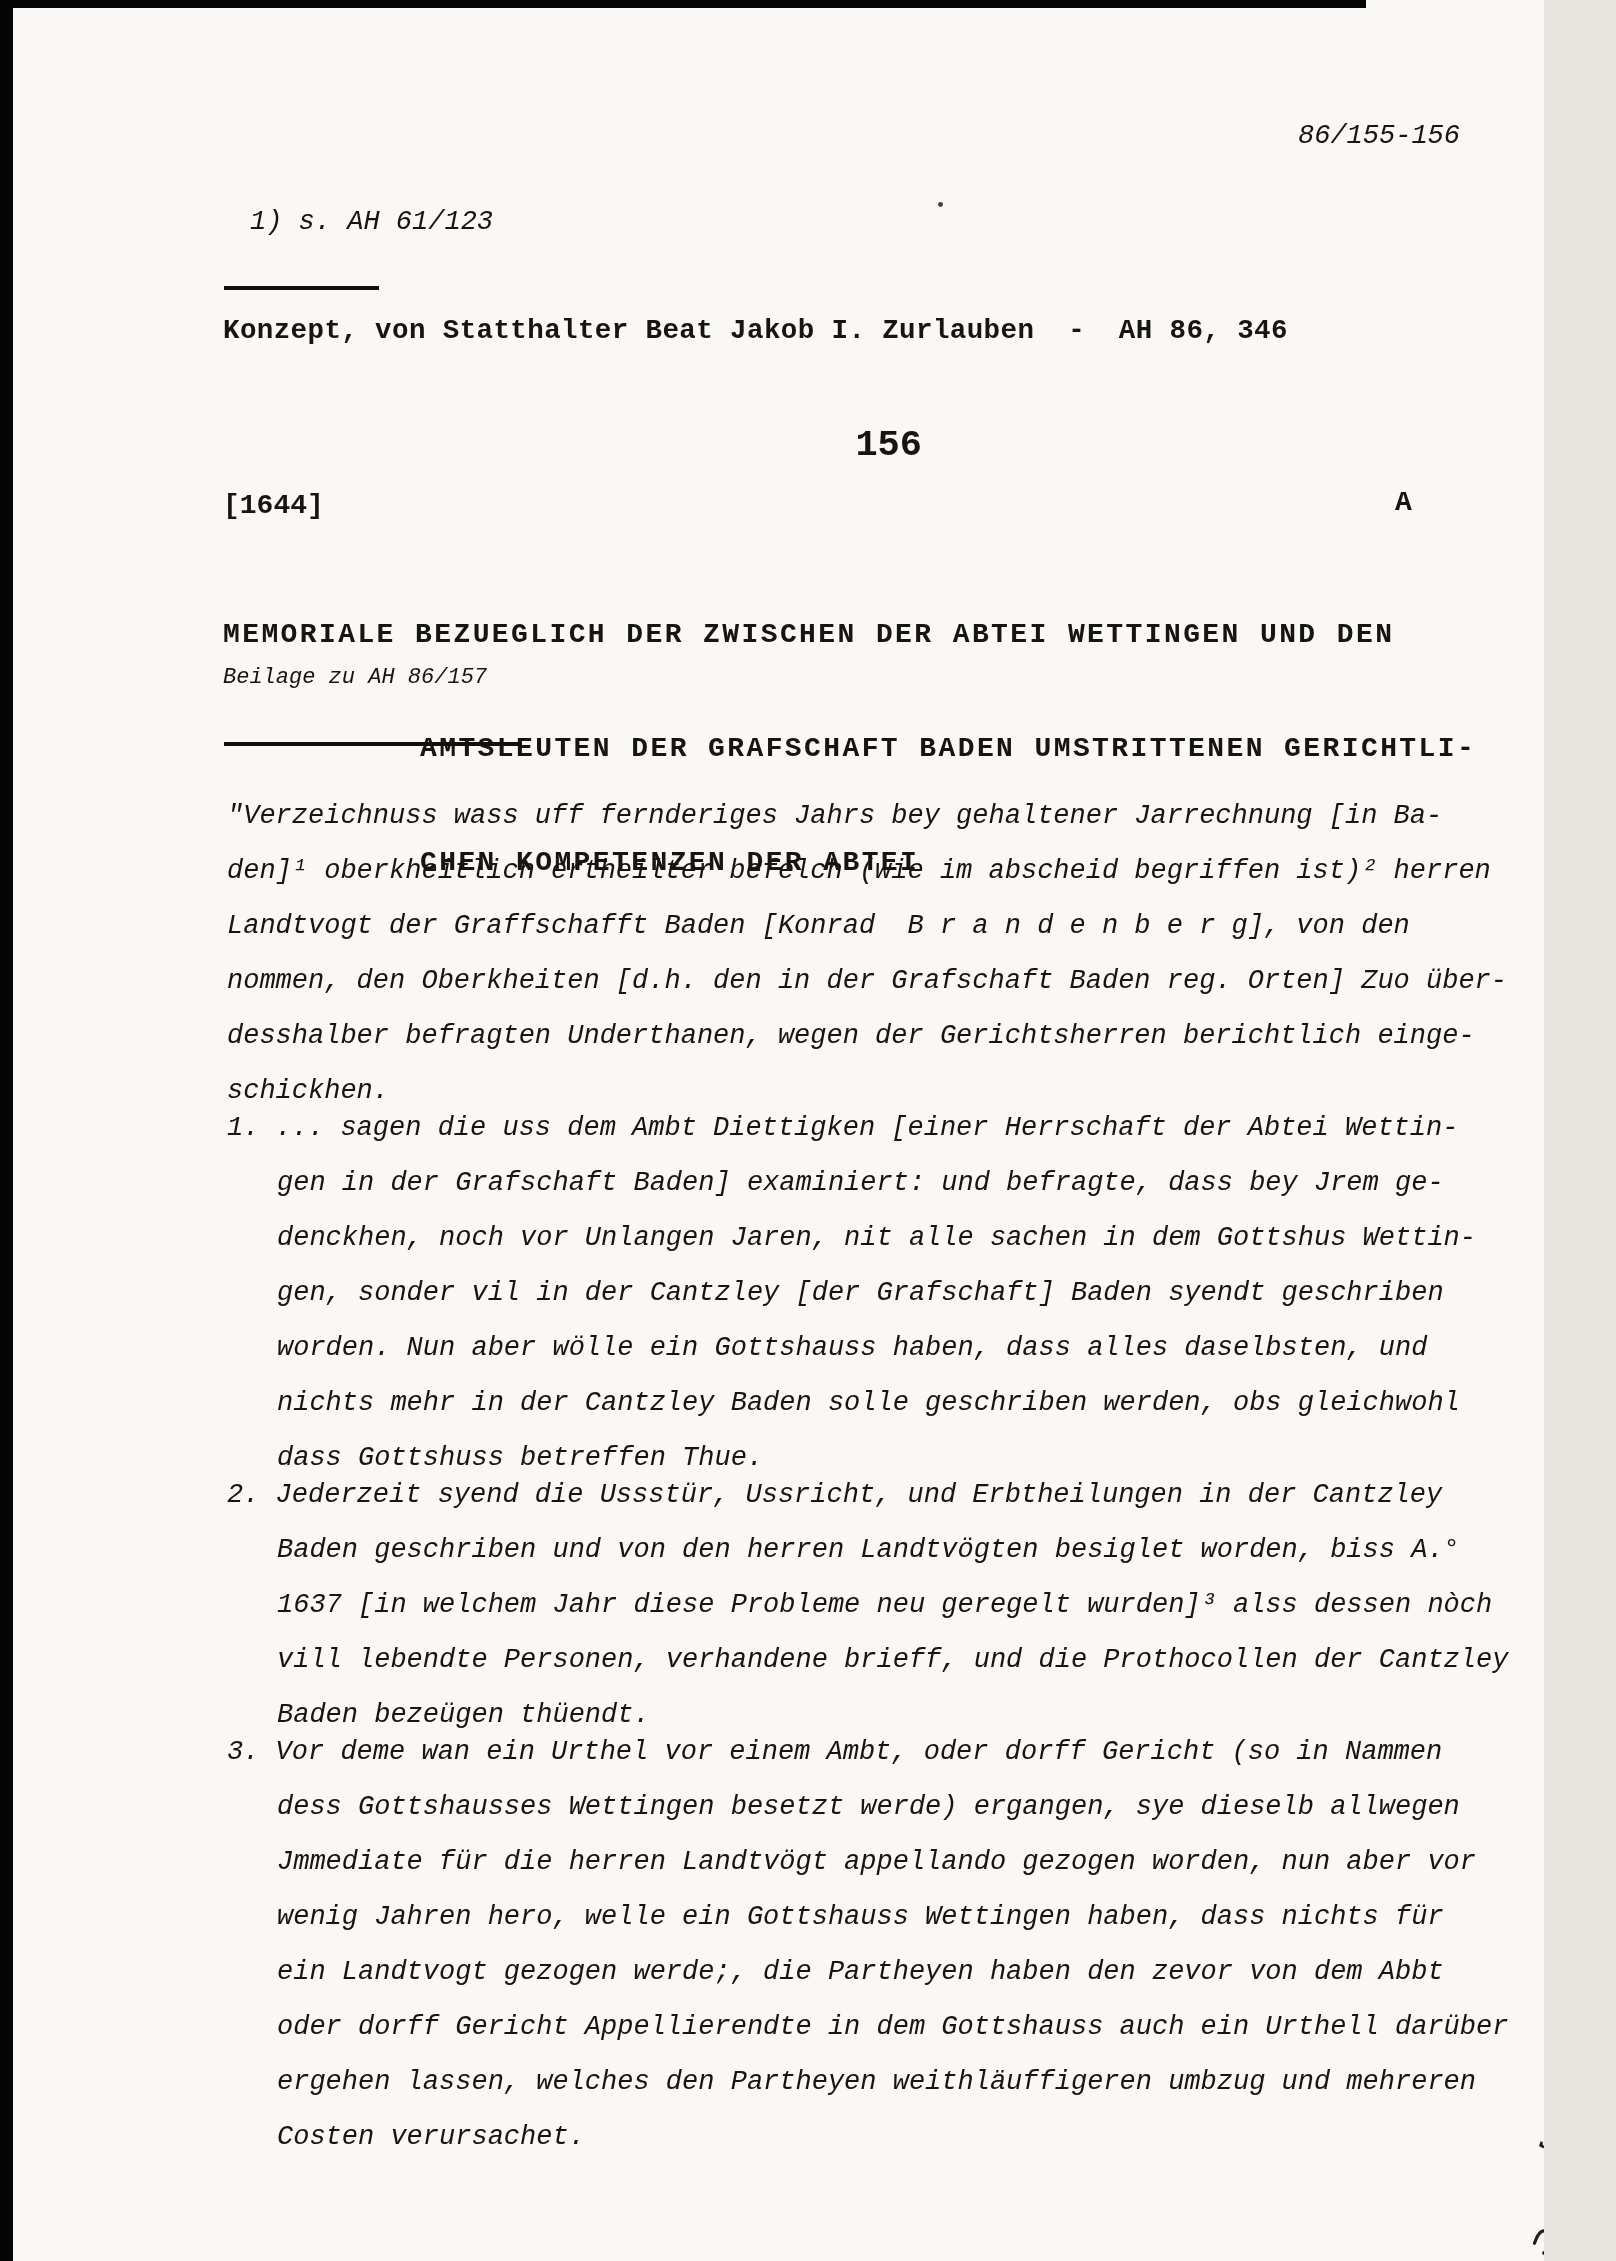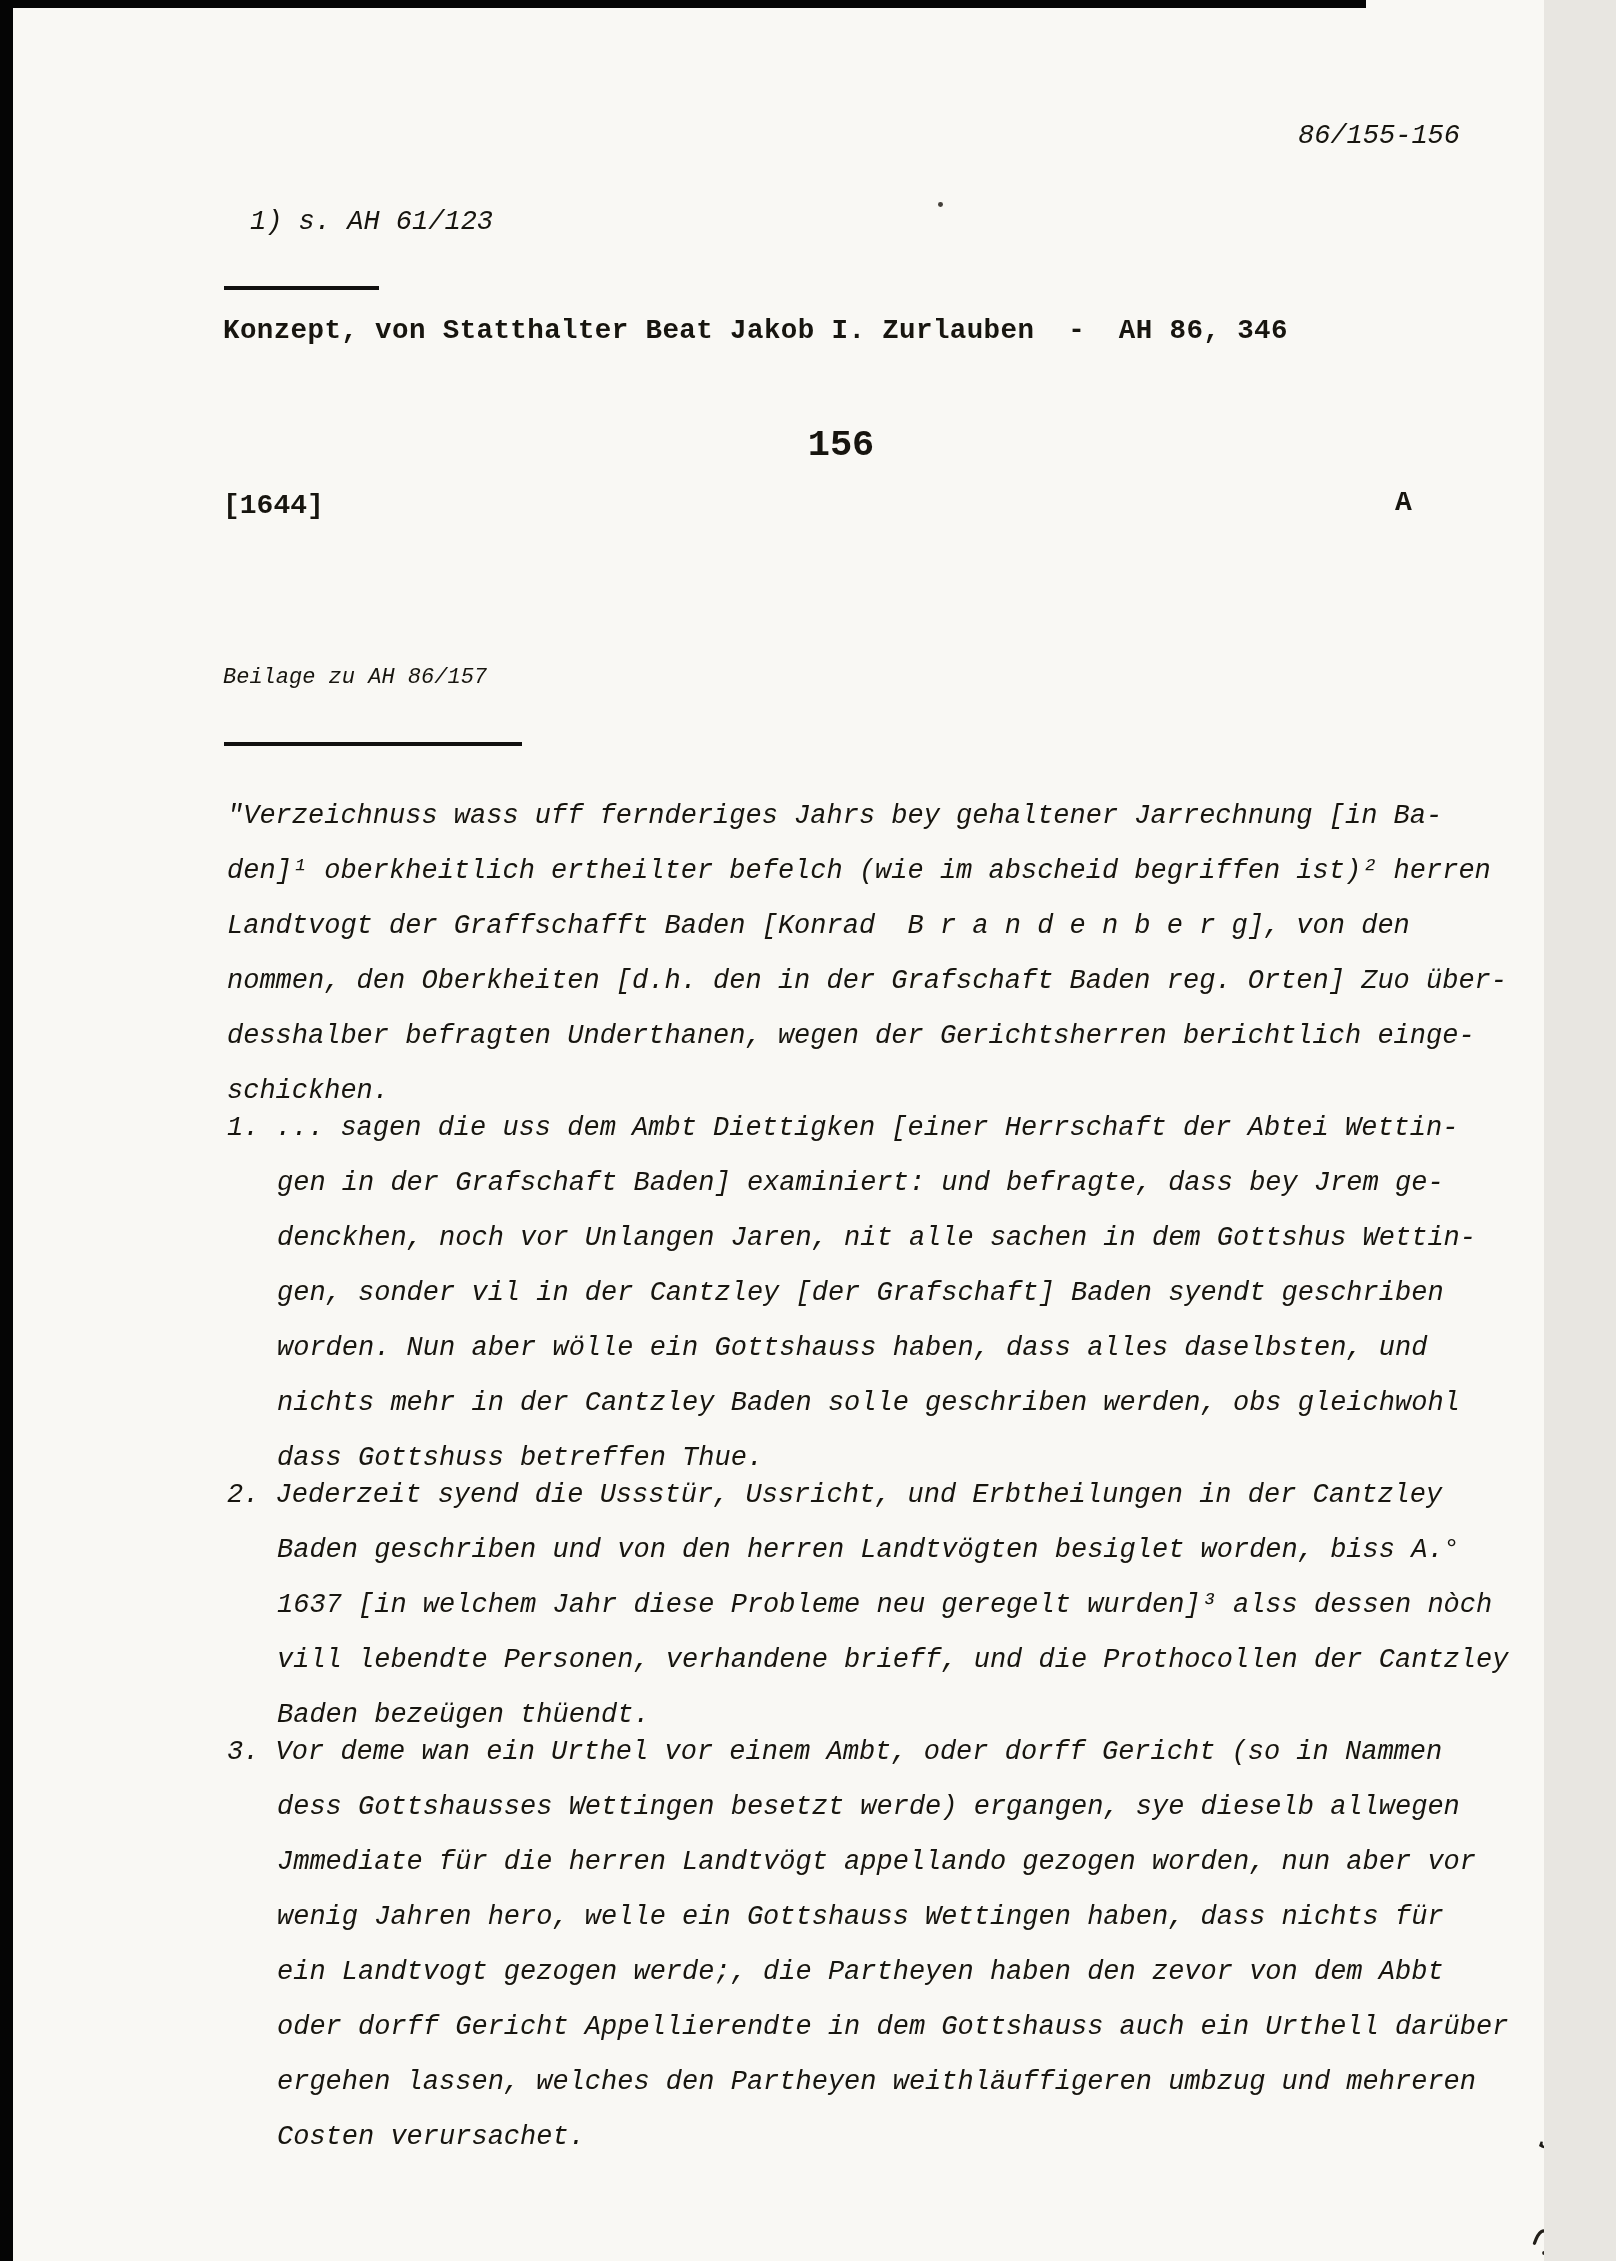--- a/index.html
+++ b/index.html
@@ -15,21 +15,21 @@
   .scan-border-left{position:absolute;left:0;top:0;width:13px;height:2261px;background:#050505;}
   .scan-border-top{position:absolute;left:0;top:0;width:1366px;height:8px;background:#050505;}
   .speck{position:absolute;left:938px;top:202px;width:4.9px;height:4.9px;border-radius:50%;background:#44403a;}
 
   .page-ref{position:absolute;left:1298px;top:121px;font-size:27px;font-style:italic;white-space:pre;}
   .footnote{position:absolute;left:223px;top:207px;font-size:27px;font-style:italic;white-space:pre;margin-left:27px;}
   .rule{position:absolute;background:#121110;}
   .rule-1{left:224px;top:286px;width:155px;height:4px;}
   .rule-2{left:224px;top:742px;width:298px;height:4px;}
   .source-line{position:absolute;left:223px;top:315px;font-size:27.5px;font-weight:700;white-space:pre;letter-spacing:0.4px;}
-  .doc-number{position:absolute;left:760px;top:424px;width:162px;text-align:center;font-size:37px;font-weight:700;}
+  .doc-number{position:absolute;left:760px;top:424px;width:162px;text-align:right;font-size:37px;font-weight:700;}
   .doc-year{position:absolute;left:223px;top:490px;font-size:28px;font-weight:700;}
   .doc-letter{position:absolute;left:1395px;top:487px;font-size:28px;font-weight:700;}
   .doc-title{position:absolute;left:223px;top:540px;font-size:28px;font-weight:700;letter-spacing:2.4px;line-height:38px;white-space:pre;}
   .doc-title .t-indent{padding-left:197px;display:block;}
   .doc-title span{display:block;}
   .beilage{position:absolute;left:223px;top:665px;font-size:22px;font-style:italic;white-space:pre;}
 
   .transcript{
     position:absolute;left:227px;top:789px;width:1358px;
     font-size:27px;font-style:italic;
@@ -55,20 +55,25 @@
   <div class="speck"></div>
 
   <div class="page-ref">86/155-156</div>
   <div class="footnote">1) s. AH 61/123</div>
   <div class="rule rule-1"></div>
   <div class="source-line">Konzept, von Statthalter Beat Jakob I. Zurlauben  -  AH 86, 346</div>
 
   <div class="doc-number">156</div>
   <div class="doc-year">[1644]</div>
   <div class="doc-letter">A</div>
+  <div class="doc-title">
+    <span>MEMORIALE BEZUEGLICH DER ZWISCHEN DER ABTEI WETTINGEN UND DEN</span>
+    <span class="t-indent">AMTSLEUTEN DER GRAFSCHAFT BADEN UMSTRITTENEN GERICHTLI-</span>
+    <span class="t-indent">CHEN KOMPETENZEN DER ABTEI</span>
+  </div>
   <div class="beilage">Beilage zu AH 86/157</div>
   <div class="rule rule-2"></div>
 
   <div class="transcript">
     <div class="block">
         <div class="body-line">"Verzeichnuss wass uff fernderiges Jahrs bey gehaltener Jarrechnung [in Ba-</div>
         <div class="body-line">den]¹ oberkheitlich ertheilter befelch (wie im abscheid begriffen ist)² herren</div>
         <div class="body-line">Landtvogt der Graffschafft Baden [Konrad  B r a n d e n b e r g], von den</div>
         <div class="body-line">nommen, den Oberkheiten [d.h. den in der Grafschaft Baden reg. Orten] Zuo über-</div>
         <div class="body-line">desshalber befragten Underthanen, wegen der Gerichtsherren berichtlich einge-</div>

